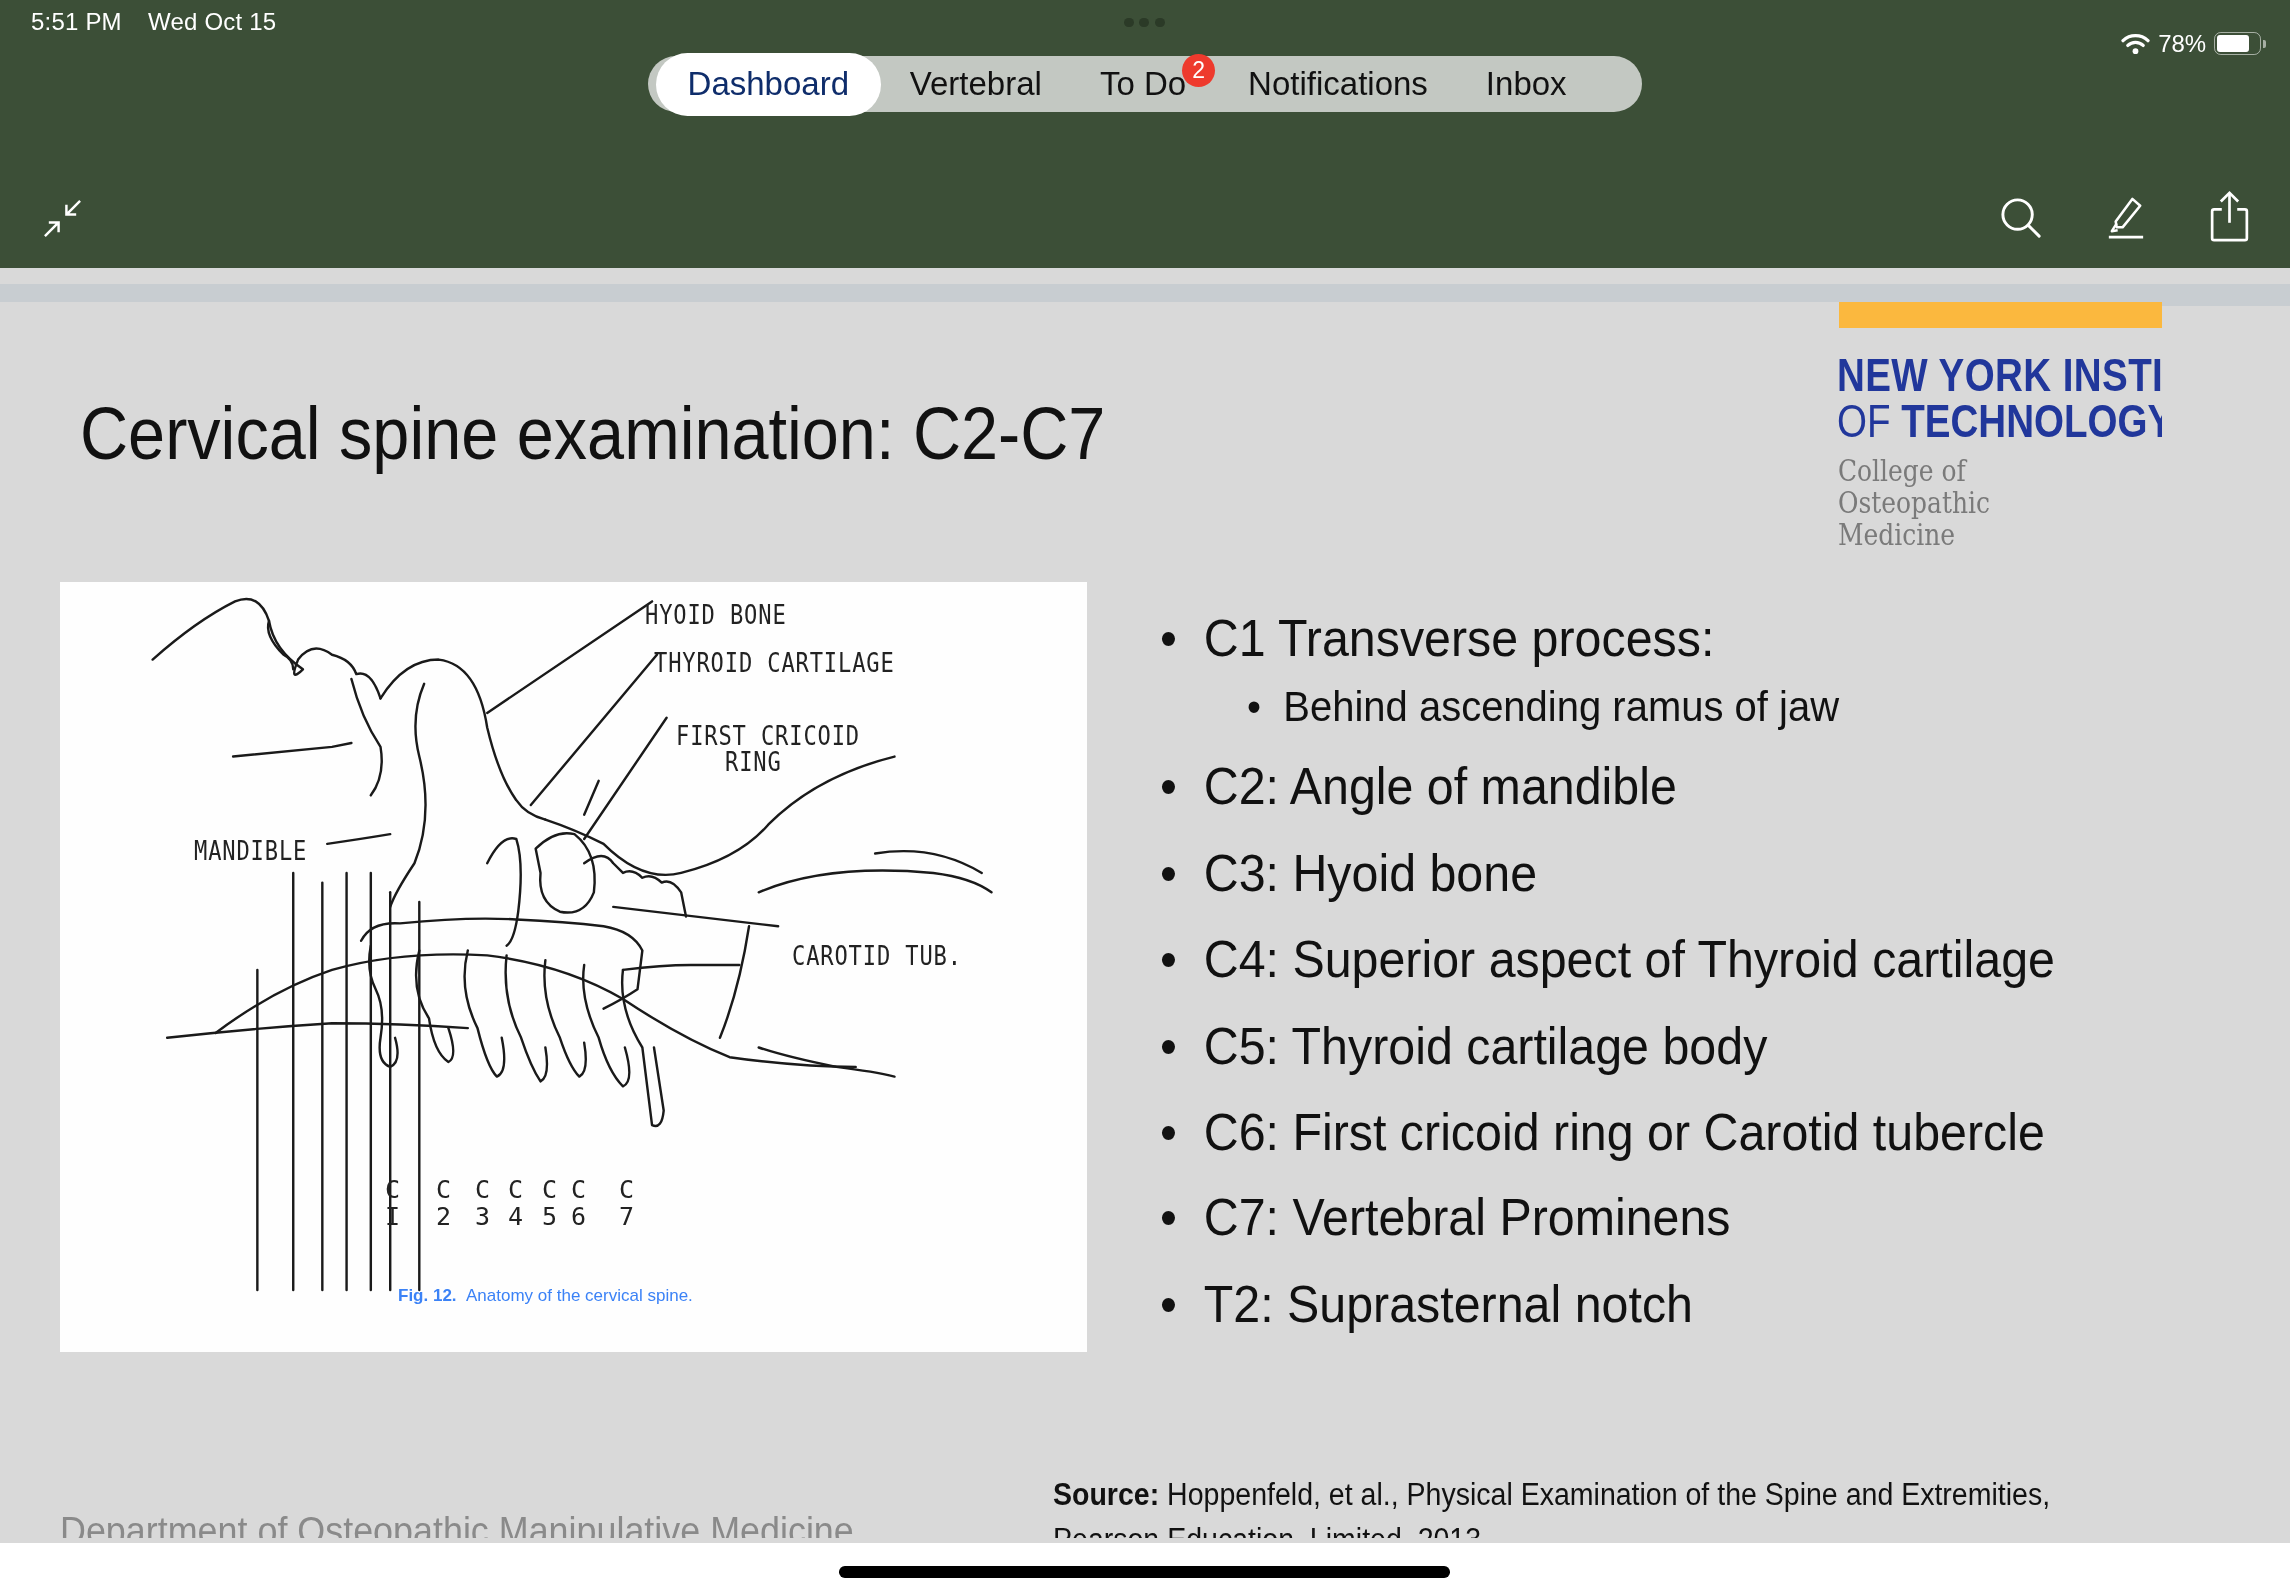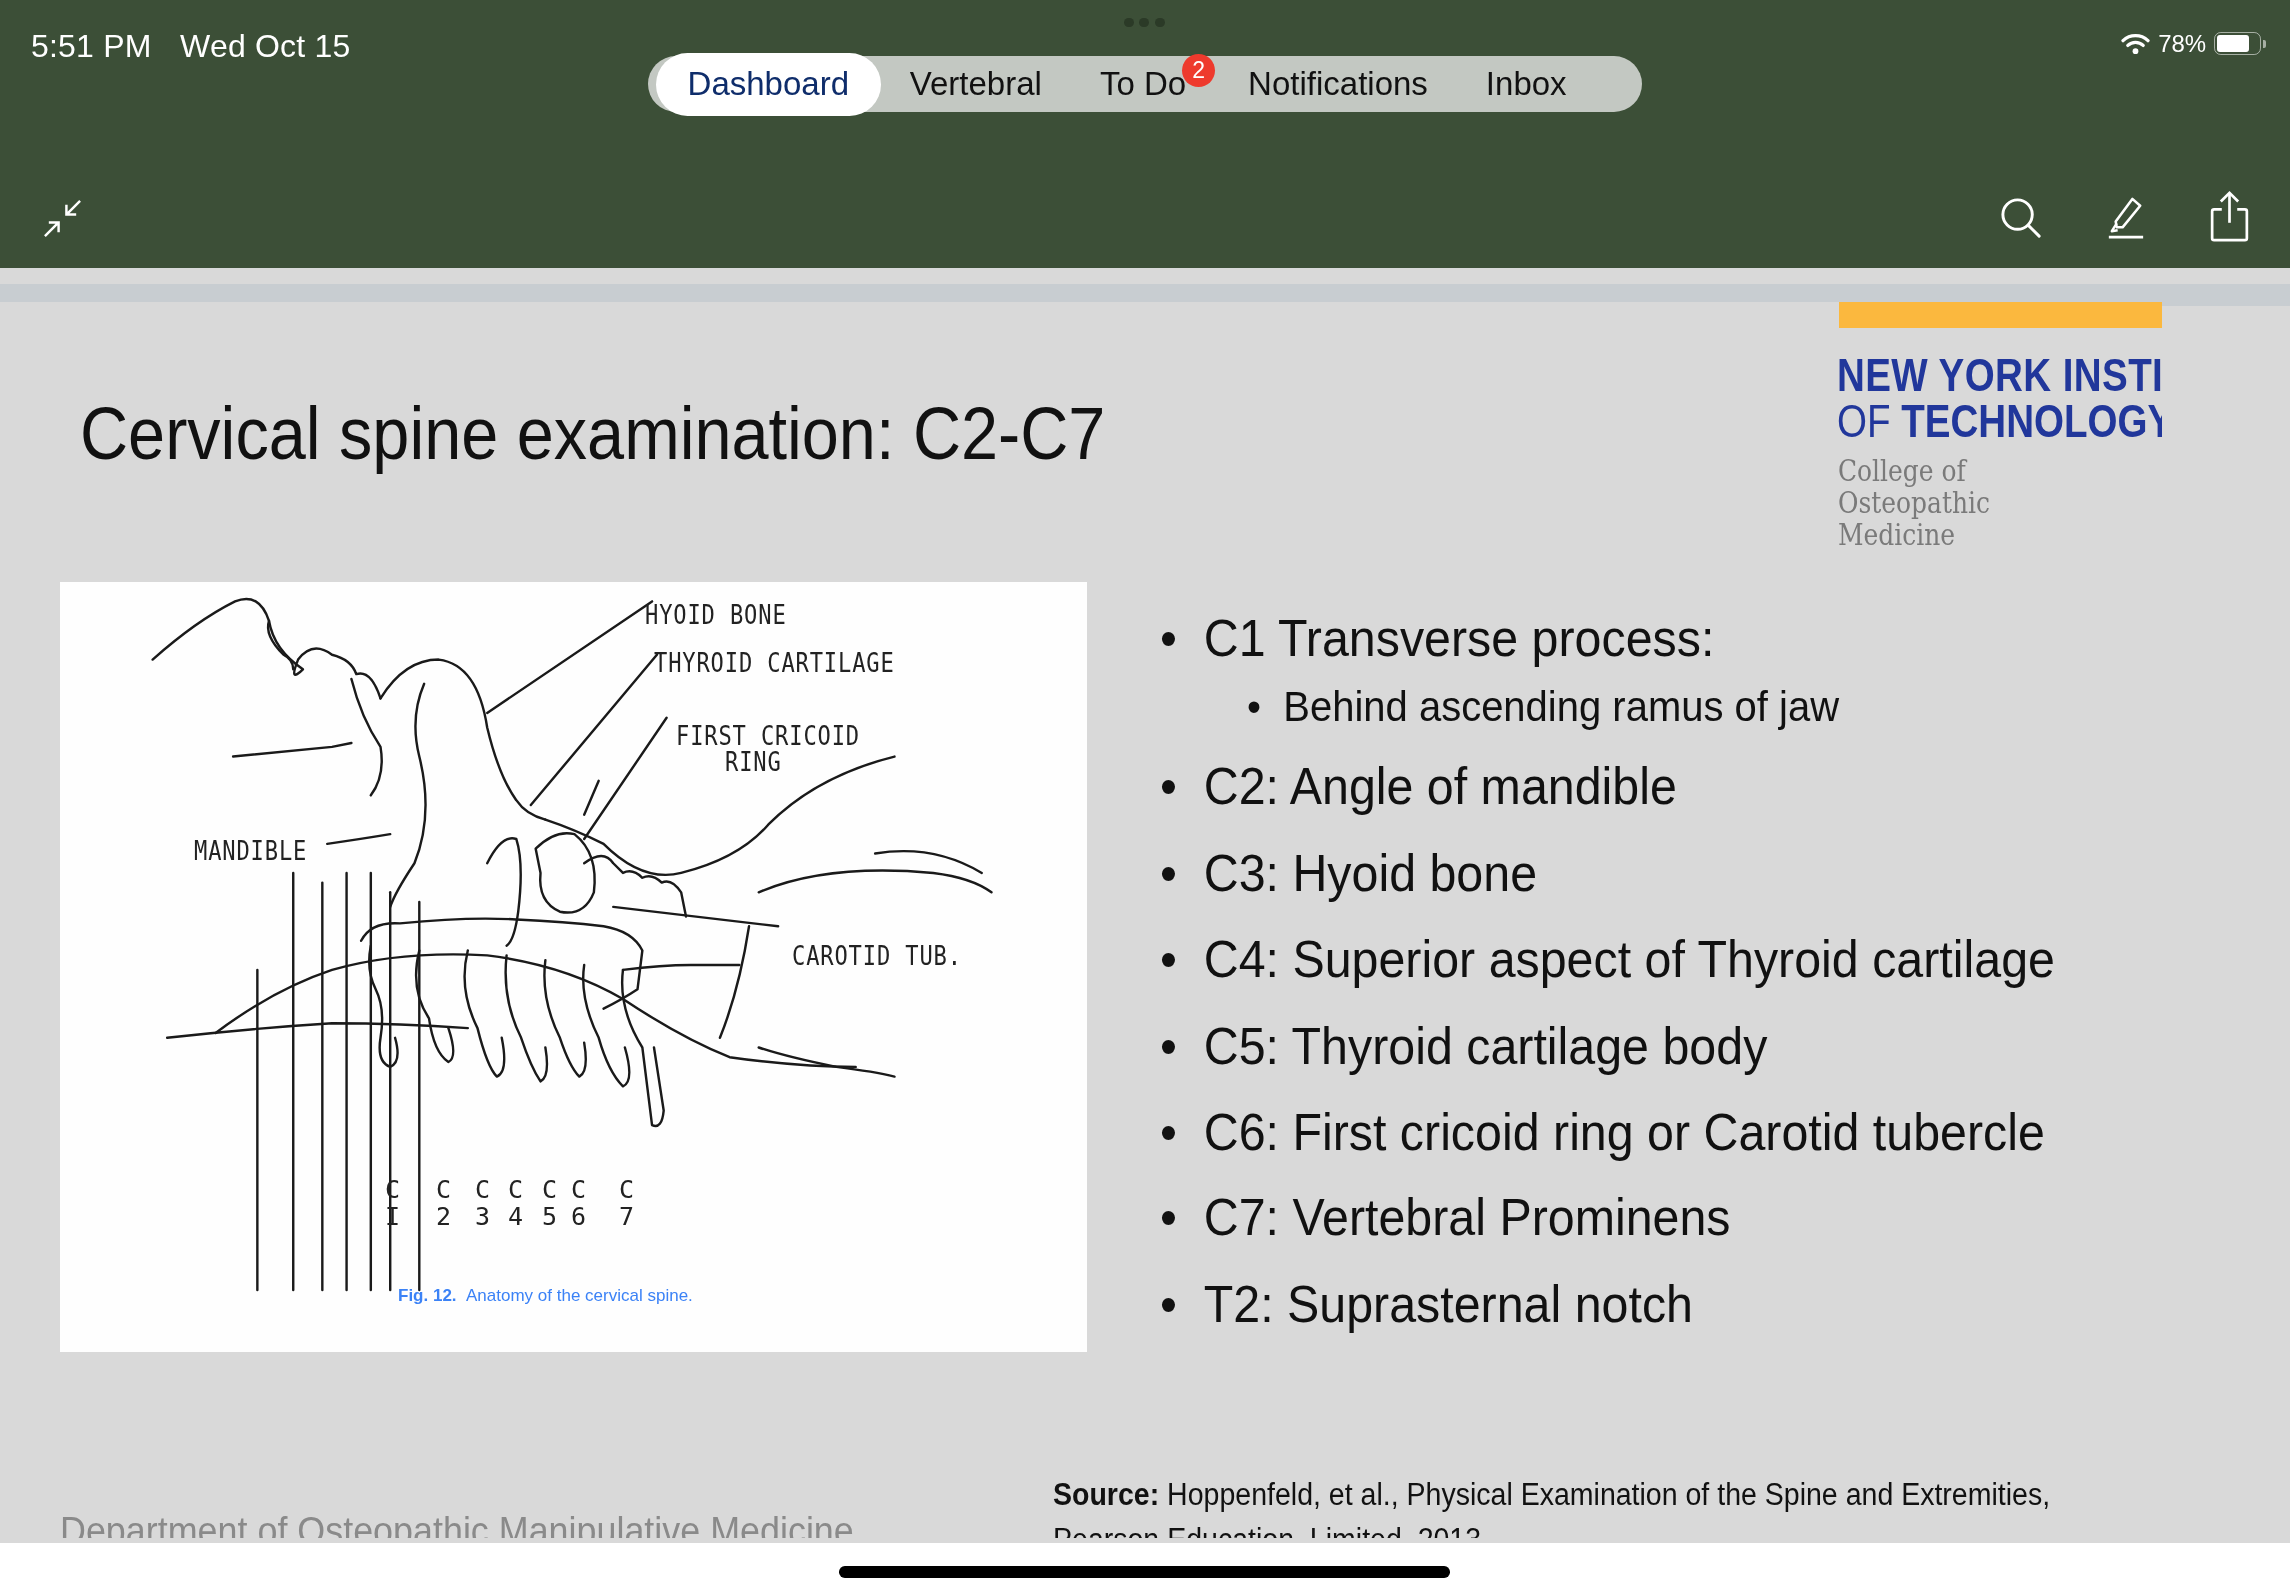--- a/index.html
+++ b/index.html
@@ -1,21 +1,21 @@
 <!DOCTYPE html>
 <html><head>
 <meta charset="utf-8">
 <style>
   * { box-sizing: border-box; margin: 0; padding: 0; }
   html, body { width: 2290px; height: 1591px; overflow: hidden; background: #d9d9d9; }
   body { position: relative; font-family: "Liberation Sans", sans-serif; }
 
   
   .topbar { position: absolute; left: 0; top: 0; width: 2290px; height: 268px; background: #3c4f37; }
-  .status-time { position: absolute; left: 31px; top: 7.8px; color: #fff; font-size: 32px; letter-spacing: 0.2px; margin-top: 20px; }
+  .status-time { position: absolute; left: 31px; top: 7.8px; color: #fff; font-size: 24px; letter-spacing: 0.2px; }
   .status-time span { margin-right: 19.4px; }
   .dots { position: absolute; left: 1124px; top: 17.5px; display: flex; gap: 5.8px; }
   .dots i { width: 9.7px; height: 9.7px; border-radius: 50%; background: #2b3a27; display: block; }
   .status-right { position: absolute; right: 29px; top: 7.8px; display: flex; align-items: center; gap: 7.8px; color: #fff; font-size: 24px; margin-top: 22px; }
   .battery { width: 47px; height: 23px; border: 1.9px solid rgba(255,255,255,0.55); border-radius: 6.8px; position: relative; padding: 1.9px; }
   .battery .fill { width: 78%; height: 100%; background: #fff; border-radius: 2.9px; }
   .battery::after { content: ""; position: absolute; right: -5.8px; top: 6.8px; width: 2.9px; height: 7.8px; background: rgba(255,255,255,0.55); border-radius: 0 1.9px 1.9px 0; }
 
   .tabs { position: absolute; left: 648px; top: 56px; width: 994px; height: 56px; background: #c3c8c2; border-radius: 39px; display: flex; align-items: center; padding: 0 7.8px; }
   .tab { height: 63px; display: flex; align-items: center; justify-content: center; font-size: 33px; color: #111; padding: 0 29px; position: relative; cursor: pointer; }

